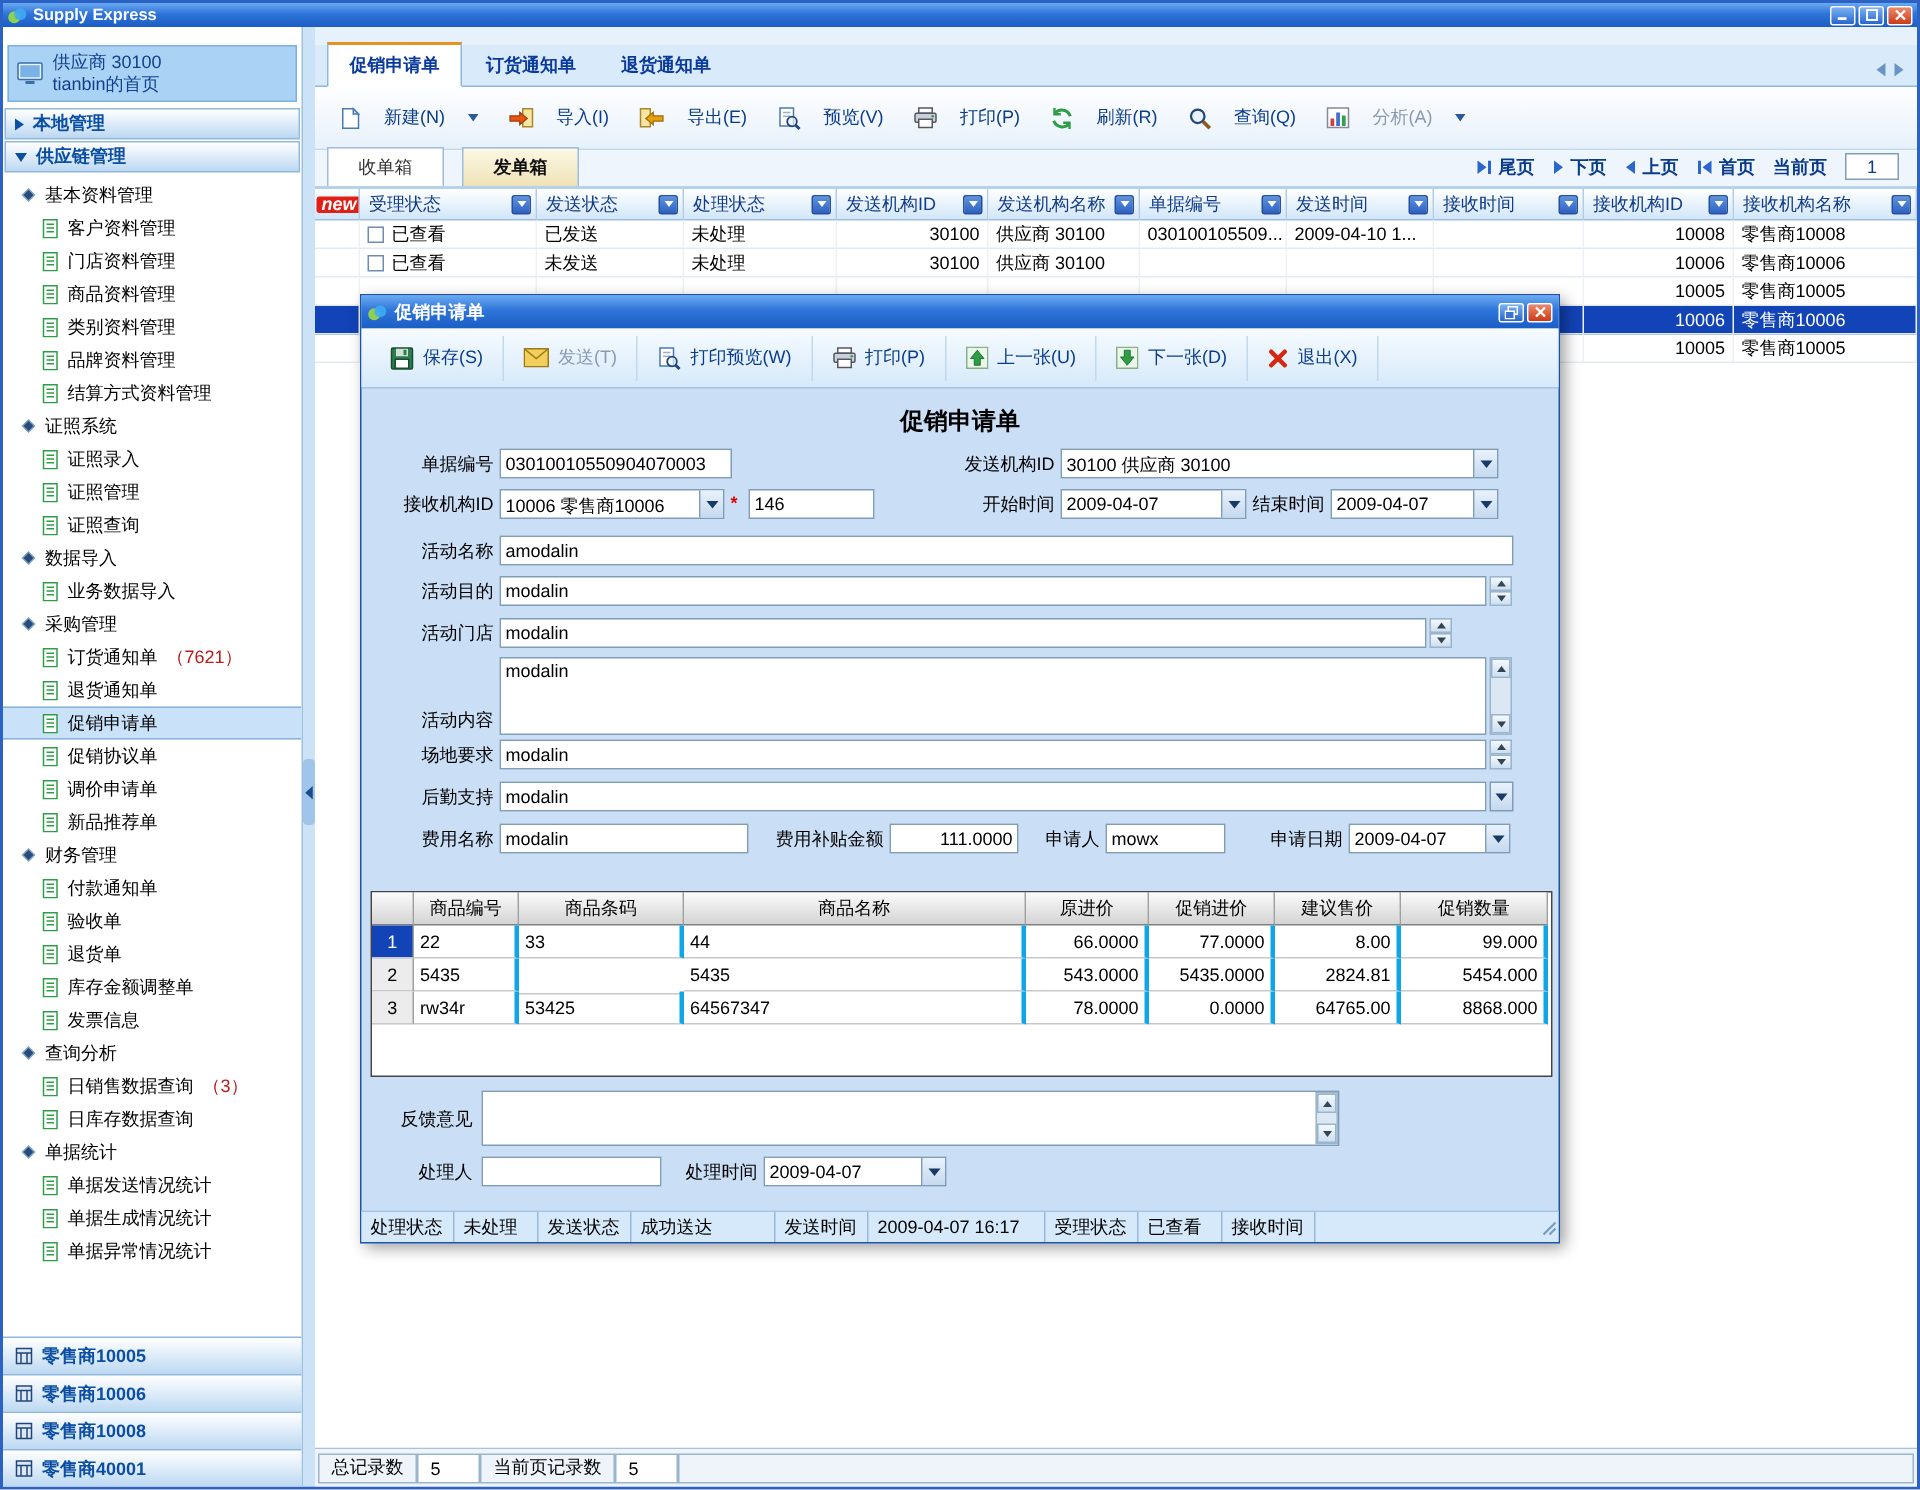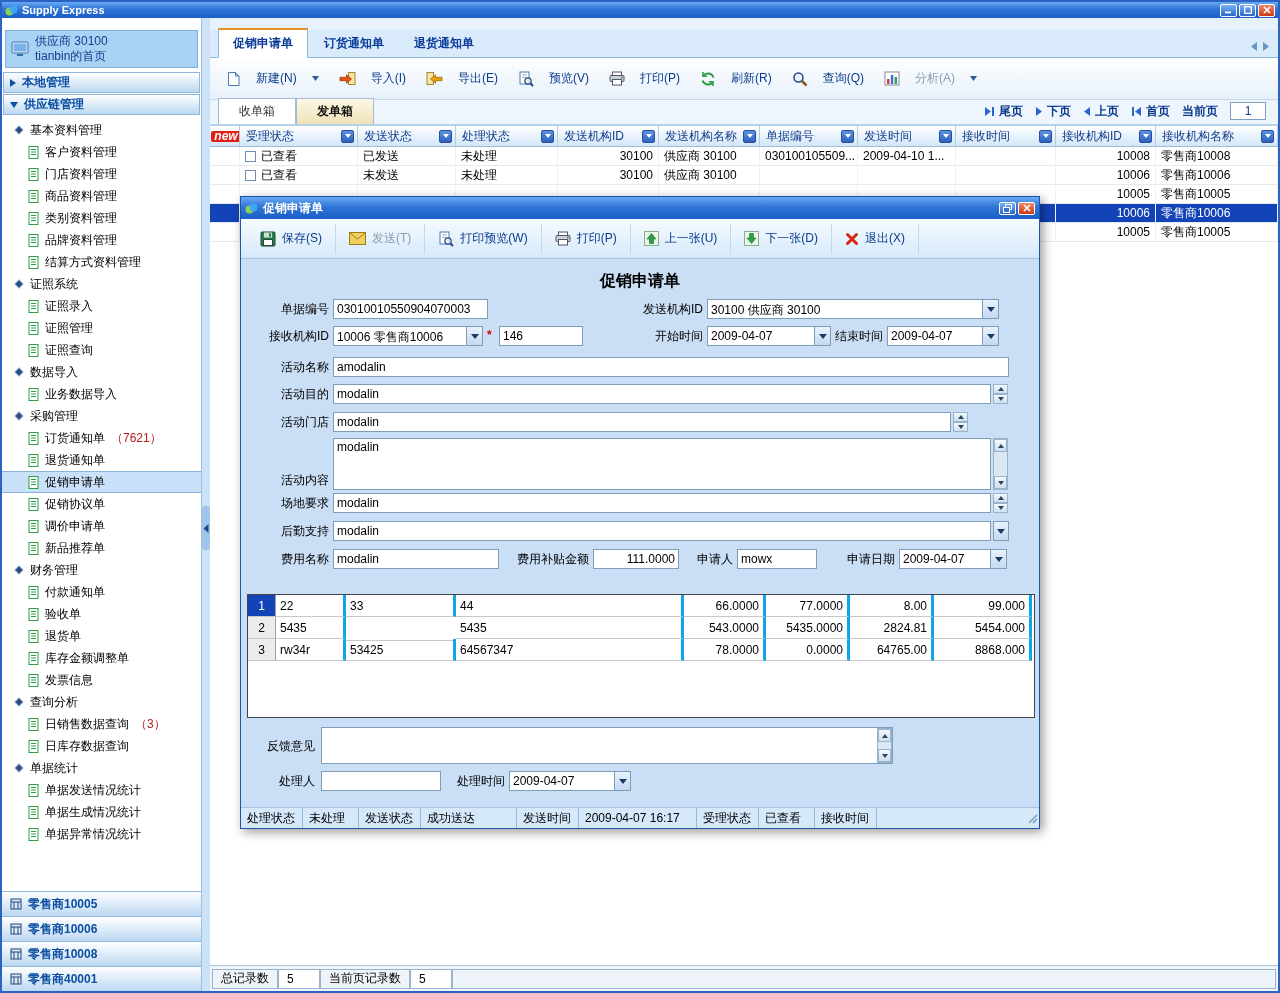--- a/index.html
+++ b/index.html
@@ -668,21 +668,21 @@
             </span>
             <span>分析(A)</span>
             <span class="icn">
               <svg width="7" height="5" viewBox="0 0 7 5">
                 <path d="M0 0 h7 l-3.5 5 z" fill="#2a5a9a"></path>
               </svg>
             </span>
           </div>
         </div>
       <div class="boxrow">
-        <span id="box-tabs" style="display:flex;gap:0">
+        <span id="box-tabs" style="display:flex;gap:12px">
             <span class="boxtab">收单箱</span>
             <span class="boxtab active">发单箱</span>
           </span>
         <div class="pager" id="pager">
           <span class="pager-item">
               <span class="icn">
                 <svg width="11" height="9" viewBox="0 0 11 9">
                   <path d="M1 0 L7 4.5 L1 9 z" fill="#2a66cc"></path>
                   <rect x="8" y="0" width="2" height="9" fill="#2a66cc"></rect>
                 </svg>
@@ -1113,20 +1113,30 @@
       <input class="f-input num" style="left: 352px; top: 290px; width: 86px;" value="111.0000">
       <span class="f-label" style="left:448px;top:290px;width:44px">申请人</span>
       <input class="f-input" style="left: 496px; top: 290px; width: 80px;" value="mowx">
       <span class="f-label" style="left:602px;top:290px;width:52px">申请日期</span>
       <div class="f-combo" style="left:658px;top:290px;width:108px">
         <span class="val">2009-04-07</span>
         <span class="combo-btn"></span>
       </div>
 
       <div class="ptable">
+        <div class="pt-header" id="pt-header">
+            <div class="pt-h" style="width: 28px;"></div>
+            <div class="pt-h" style="width: 70px;">商品编号</div>
+            <div class="pt-h" style="width: 110px;">商品条码</div>
+            <div class="pt-h" style="width: 228px;">商品名称</div>
+            <div class="pt-h" style="width: 82px;">原进价</div>
+            <div class="pt-h" style="width: 84px;">促销进价</div>
+            <div class="pt-h" style="width: 84px;">建议售价</div>
+            <div class="pt-h" style="width: 98px;">促销数量</div>
+          </div>
         <div id="pt-rows">
             <div class="pt-row">
               <div class="pt-no selected" style="width: 28px;">1</div>
               <div class="pt-c" style="width: 70px;">22</div>
               <div class="pt-c" style="width: 110px;">33</div>
               <div class="pt-c" style="width: 228px;">44</div>
               <div class="pt-c num" style="width: 82px;">66.0000</div>
               <div class="pt-c num" style="width: 84px;">77.0000</div>
               <div class="pt-c num" style="width: 84px;">8.00</div>
               <div class="pt-c num" style="width: 98px; text-align: right;">99.000</div>

